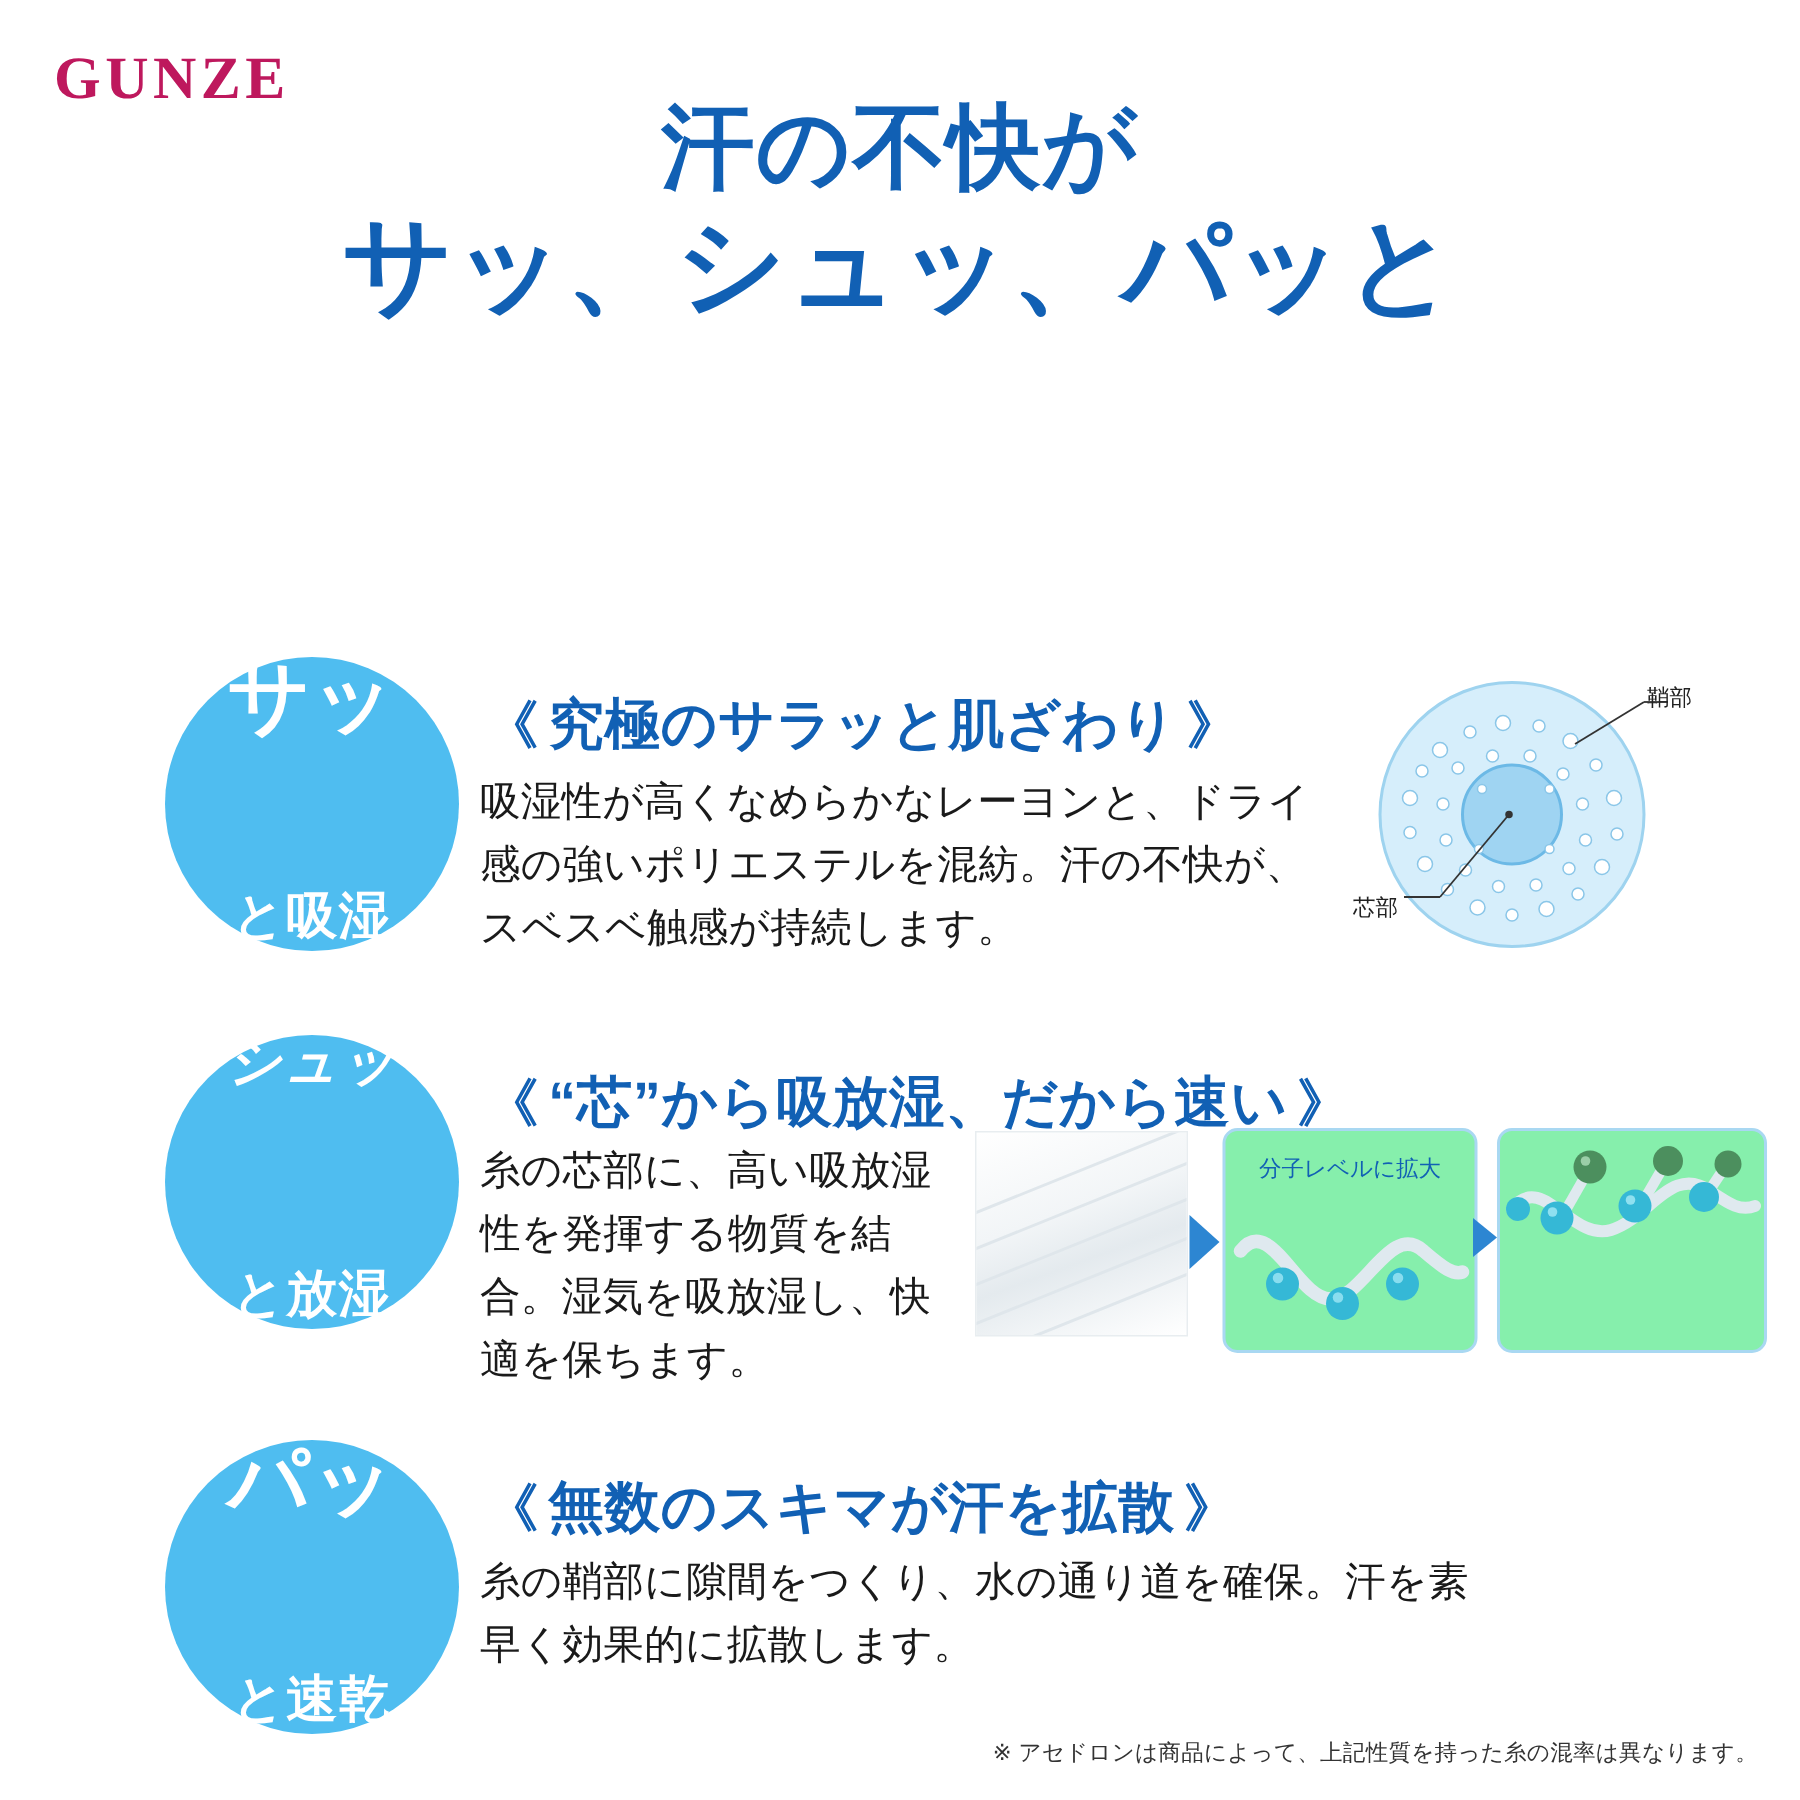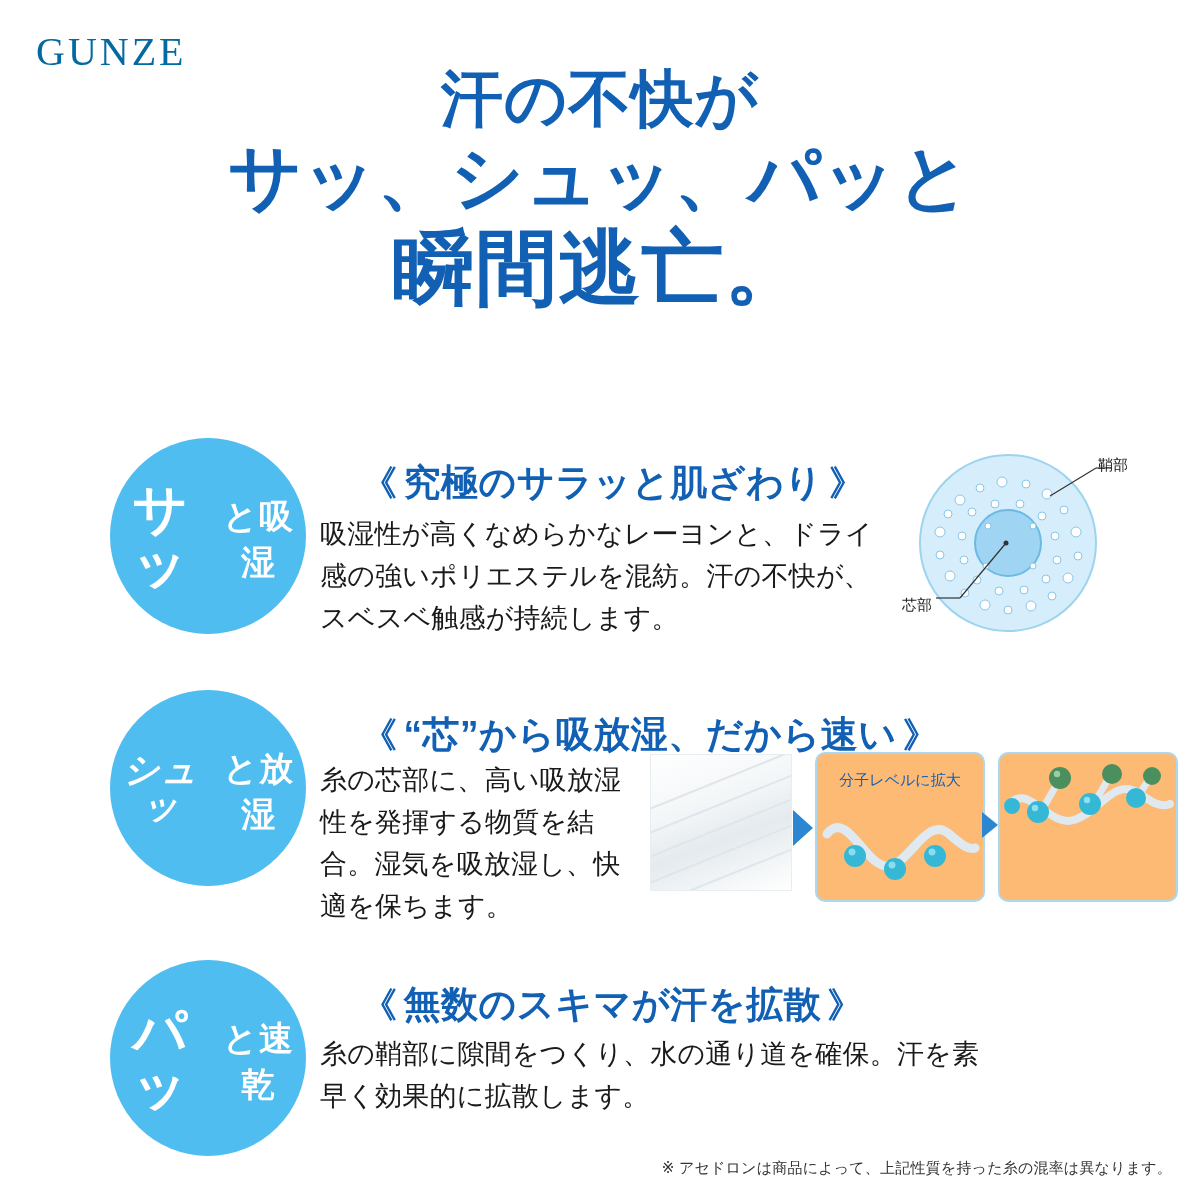--- a/index.html
+++ b/index.html
@@ -20,24 +20,24 @@
     height: 1200px;
     box-sizing: border-box;
   }
 
   
   .brand {
     position: absolute;
     left: 36px;
     top: 28px;
     font-family: "Liberation Serif", "DejaVu Serif", serif;
-    font-weight: normal;
+    font-weight: bold;
     font-size: 40px;
     letter-spacing: 3px;
-    color: #0369a1;
+    color: #be185d;
   }
 
   
   .headline {
     position: absolute;
     left: 0;
     top: 64px;
     width: 1200px;
     text-align: center;
     color: #1160b4;
@@ -73,21 +73,21 @@
 
   .badge {
     position: absolute;
     left: 110px;
     width: 196px;
     height: 196px;
     border-radius: 50%;
     background: #4fbdf0;
     color: #ffffff;
     display: flex;
-    flex-direction: row;
+    flex-direction: column;
     align-items: center;
     justify-content: space-between;
     text-align: center;
     box-sizing: border-box;
   }
   .badge .big {
     font-size: 54px;
     font-weight: bold;
     line-height: 1.0;
     letter-spacing: 1px;
@@ -105,21 +105,20 @@
 
   .f-title {
     position: absolute;
     left: 318px;
     top: 20px;
     color: #1160b4;
     font-weight: bold;
     font-size: 37px;
     letter-spacing: 0.5px;
     white-space: nowrap;
-    margin-left: 38px;
   }
   .f-title .brk {
     font-size: 35px;
     padding: 0 6px;
   }
 
   .f-body {
     position: absolute;
     left: 320px;
     top: 76px;
@@ -182,21 +181,21 @@
     top: 58px;
     width: 0; height: 0;
     border-top: 18px solid transparent;
     border-bottom: 18px solid transparent;
     border-left: 20px solid #2d86d2;
   }
   .fig2 .panel {
     position: absolute;
     border: 2px solid #a9d8f2;
     border-radius: 10px;
-    background: #fdba74;
+    background: #86efac;
     box-sizing: border-box;
   }
   .fig2 .p1 { left: 165px; top: 0; width: 170px; height: 150px; }
   .fig2 .p2 { left: 348px; top: 0; width: 180px; height: 150px; }
   .fig2 .cap {
     position: absolute;
     font-size: 15px;
     color: #1160b4;
     text-align: center;
     line-height: 1.35;
@@ -232,21 +231,20 @@
 </head>
 <body>
 
 <div class="page">
 
   <div class="brand">GUNZE</div>
 
   <div class="headline">
     <span class="l1">汗の不快が</span>
     <span class="l2">サッ、シュッ、パッと</span>
-    <span class="l3">瞬間逃亡。</span>
   </div>
 
   <div class="feature f1">
     <div class="badge">
       <div class="big">サッ</div>
       <div class="sub">と吸湿</div>
     </div>
 
     <div class="f-title">
       <span class="brk">《</span><span>究極のサラッと肌ざわり</span><span class="brk">》</span>

